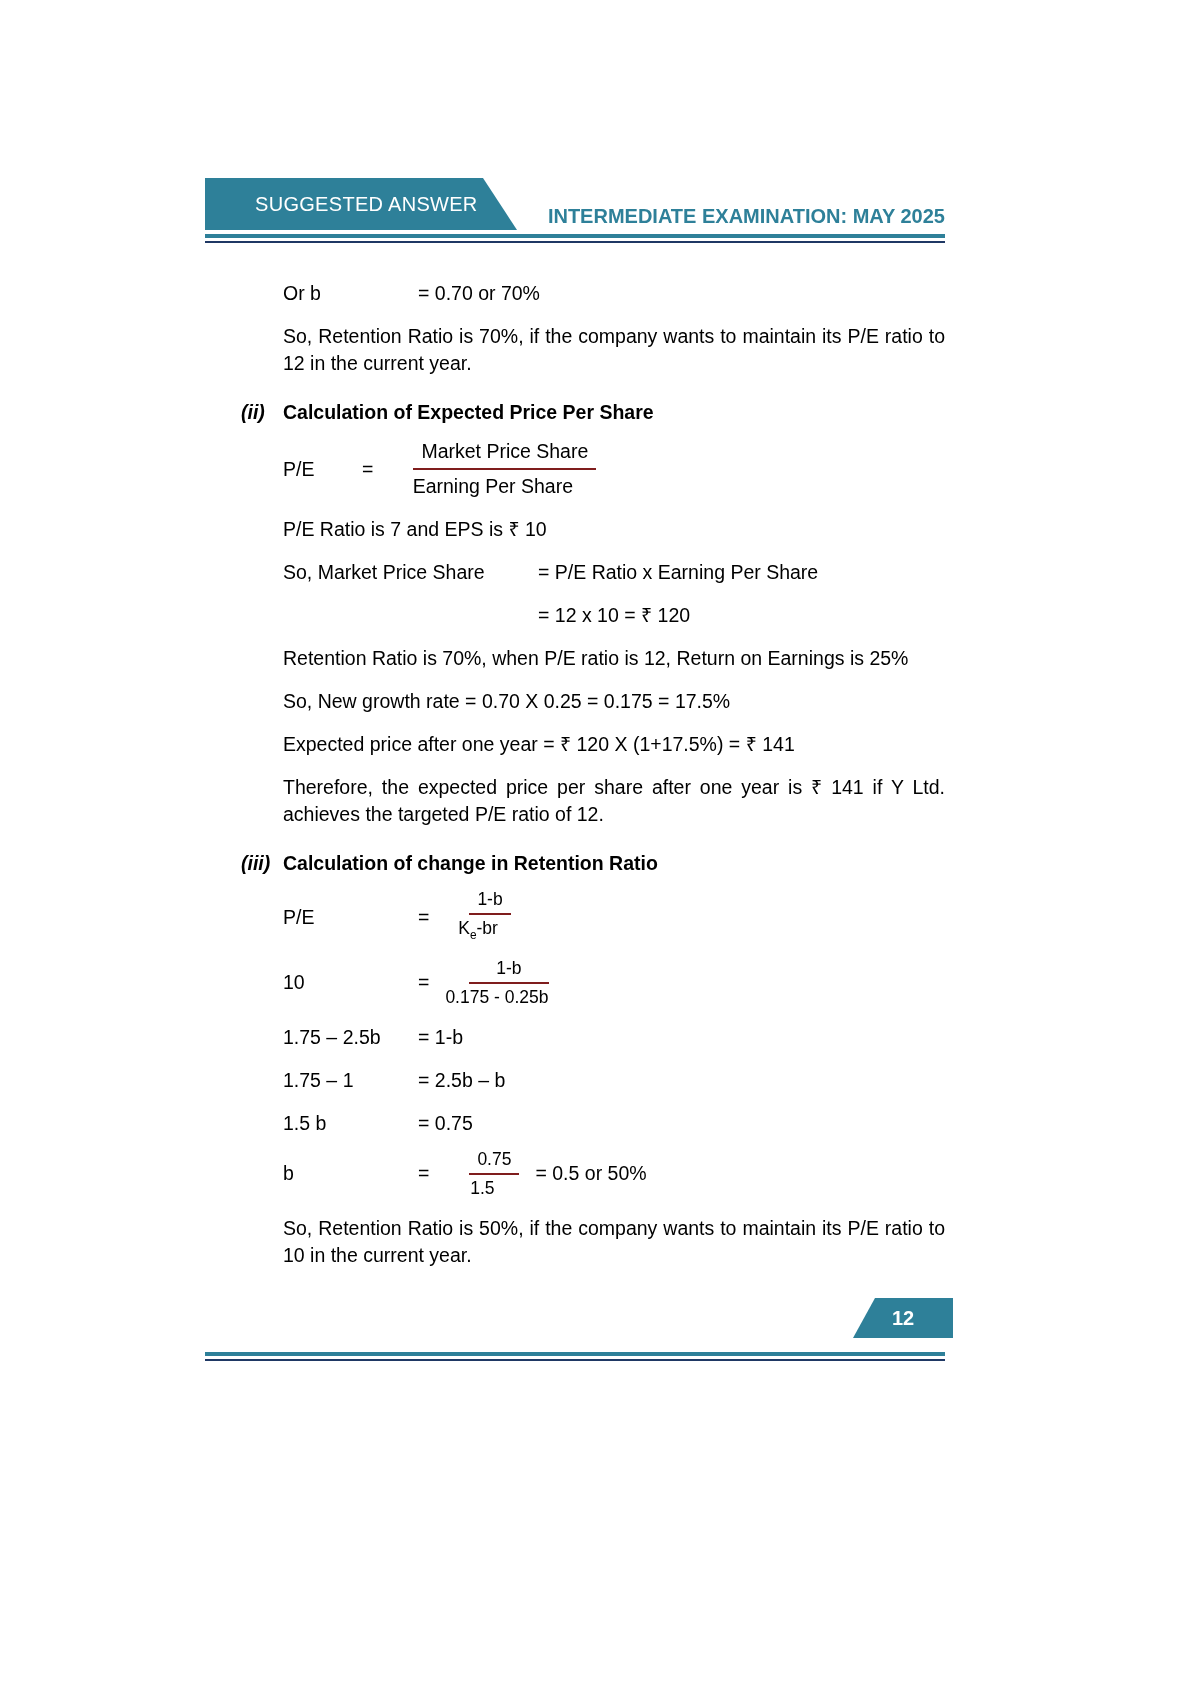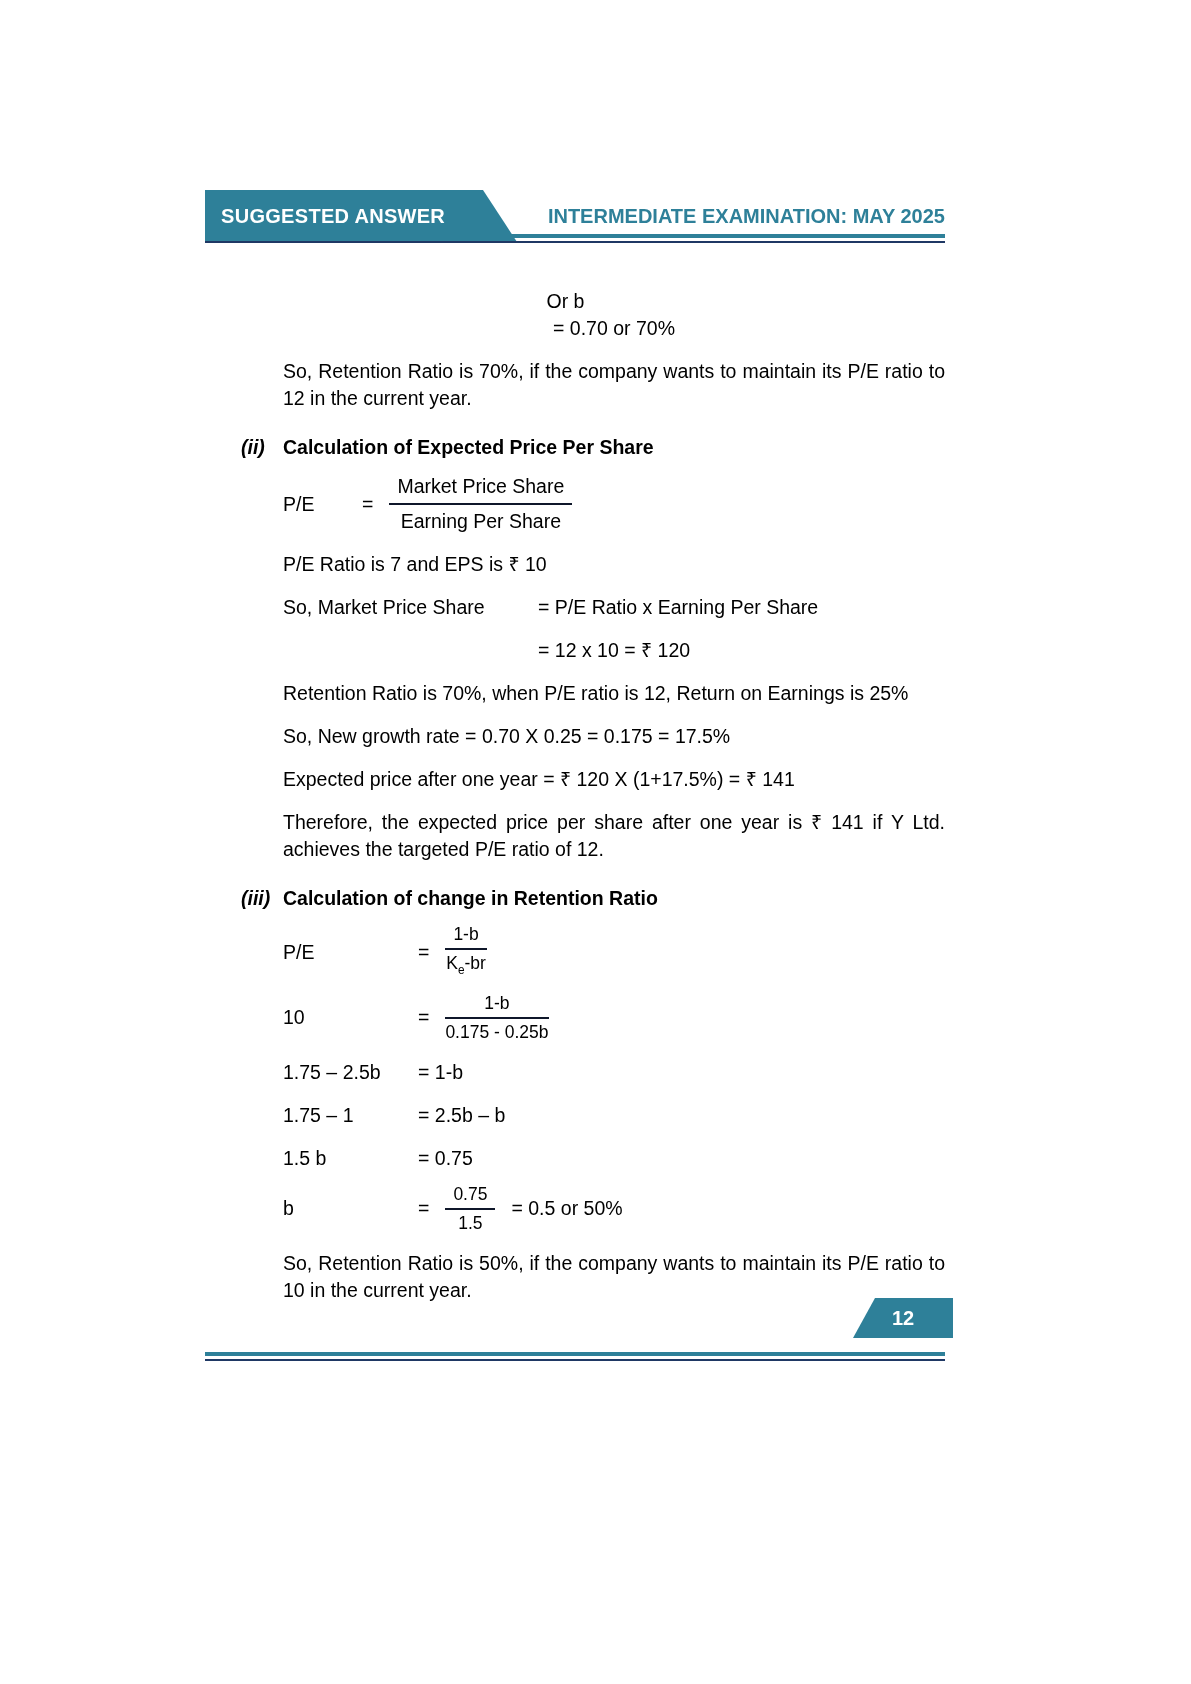--- a/index.html
+++ b/index.html
@@ -13,26 +13,25 @@
     overflow:hidden;
   }
   .page { position:absolute; inset:0; background:#fff; }
 
   
   .header {
     position:absolute; top:178px; left:205px; right:246px;
     height:52px; display:flex;
   }
   .banner {
-    background:#2E8099; color:#fff; font-weight:bold; font-size:20px;
+    background:#2E8099; color:#fff; font-weight:normal; font-size:20px;
     width:312px; height:52px; flex-shrink:0;
-    display:flex; align-items:center; padding-left:16px;
+    display:flex; align-items:center; padding-left:50px;
     letter-spacing:0.3px;
     clip-path: polygon(0 0, calc(100% - 34px) 0, 100% 100%, 0 100%);
-    margin-top: 12px;
   }
   .exam-title {
     flex:1; text-align:right; align-self:flex-end;
     color:#2E8099; font-weight:bold; font-size:20px; padding-bottom:2px;
   }
   .double-rule { position:absolute; left:205px; right:246px; height:9px; }
   .double-rule::before {
     content:""; position:absolute; left:0; right:0; top:0; height:4px; background:#2E8099;
   }
   .double-rule::after {
@@ -43,35 +42,35 @@
 
   
   .content {
     position:absolute; top:272px; left:205px; width:740px;
     font-size:19.5px; line-height:27px;
   }
   .indent { margin-left:78px; }
   .para { text-align:justify; margin-top:16px; }
   .line { margin-top:16px; }
   .row { display:flex; align-items:center; margin-top:16px; }
-  .row-top { margin-top:16px;flex-direction:column; }
+  .row-top { margin-top:8px; }
   .lhs-79  { width:79px;  flex-shrink:0; }
   .lhs-135 { width:135px; flex-shrink:0; }
   .lhs-255 { width:255px; flex-shrink:0; }
   .eq-sign { margin-right:16px; }
   .tail { margin-left:16px; }
   .shift-255 { display:inline-block; margin-left:255px; }
 
   .section-heading {
     display:flex; font-weight:bold; margin-left:36px; margin-top:22px;
   }
   .section-heading .marker { width:42px; flex-shrink:0;font-style:italic; }
 
   .fraction { display:inline-block; text-align:center; vertical-align:middle; }
-  .fraction .num { display:block; border-bottom:2px solid #0f172a; padding:0 8px 3px; }
+  .fraction .num { display:block; border-bottom:2px solid #7f1d1d; padding:0 8px 3px;margin-left:24px; }
   .fraction .den { display:block; padding-top:3px; }
   .fraction.small { font-size:17.5px; line-height:21px; }
   sub { font-size:0.68em; }
 
   .eq-block { margin-top:12px; }
 
   
   .page-number-box {
     position:absolute; top:1298px; right:238px;
     width:100px; height:40px;

